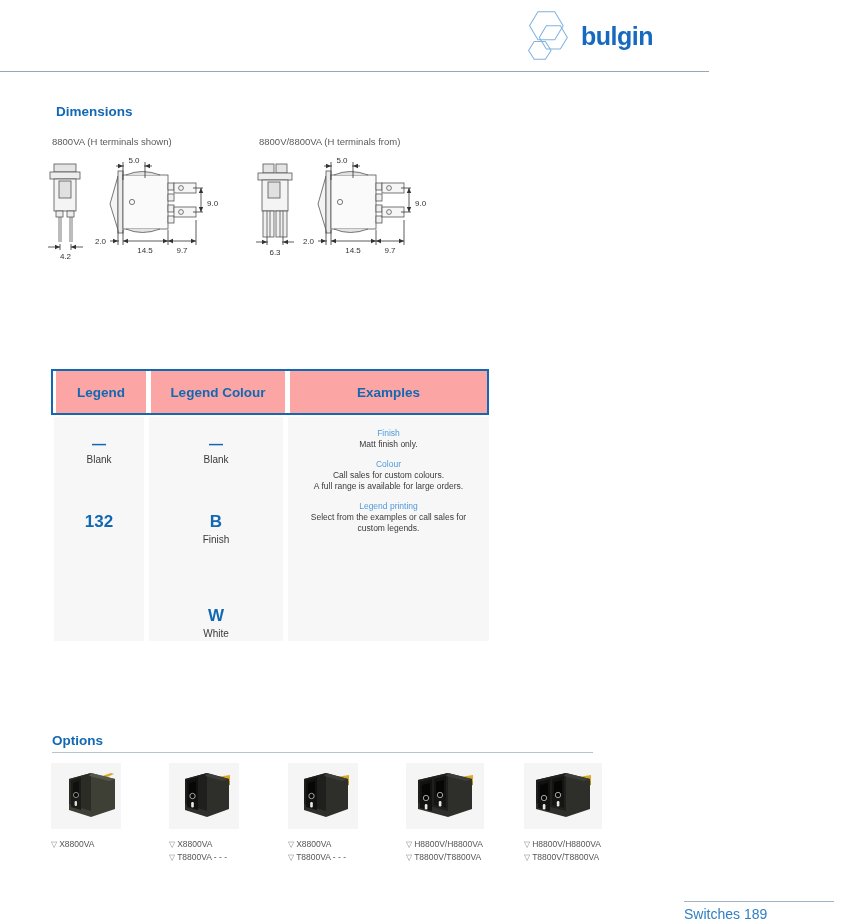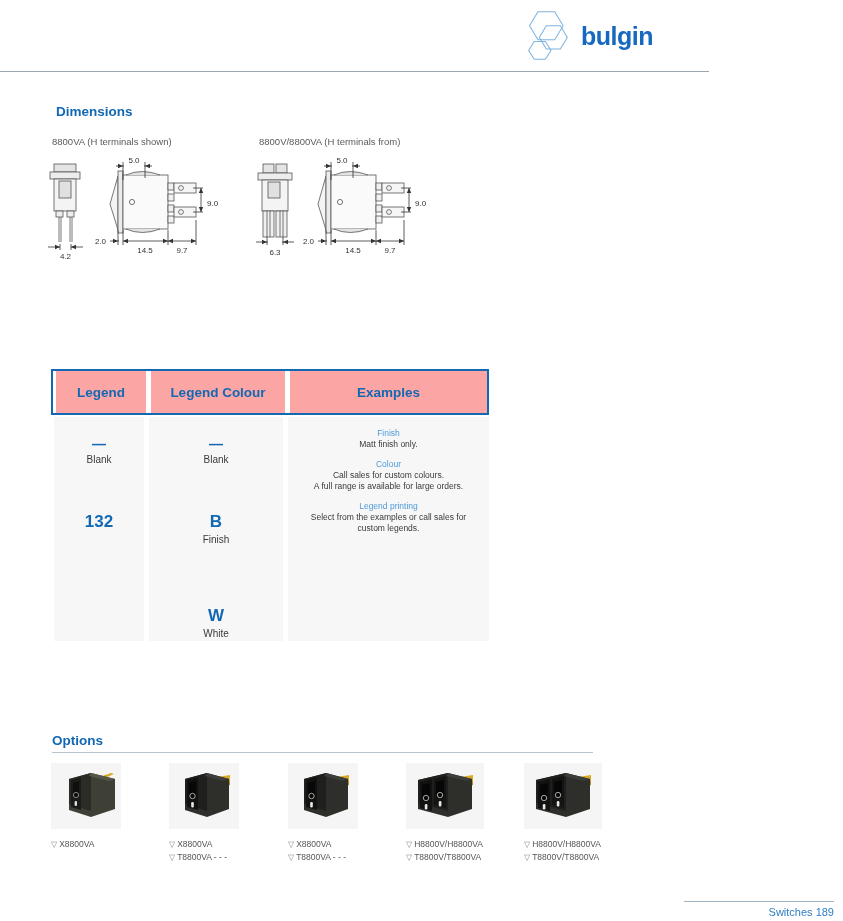--- a/index.html
+++ b/index.html
@@ -121,21 +121,21 @@
   }
   .ex-cap .pfx { color:#8d8d8d; margin-right:2px; font-size:8px; }
 
   
   #footer-rule {
     position:absolute; left:684px; top:901px; width:150px; height:1px;
     background:#9fb4c6;
   }
   #footer-text {
     position:absolute; left:684px; top:906px; width:150px;
-    text-align:right; font-size:11px; color:#2f7ec4;
+    text-align:left; font-size:14px; color:#2f7ec4;
     font-family:"Liberation Sans", sans-serif;
   }
 </style>
 </head>
 <body>
 
 <div id="header">
   <div id="logo-wrap">
     <svg id="logo-mark" viewBox="0 0 60 60">
       <g fill="none" stroke="#7fb3e0" stroke-width="1.1">

